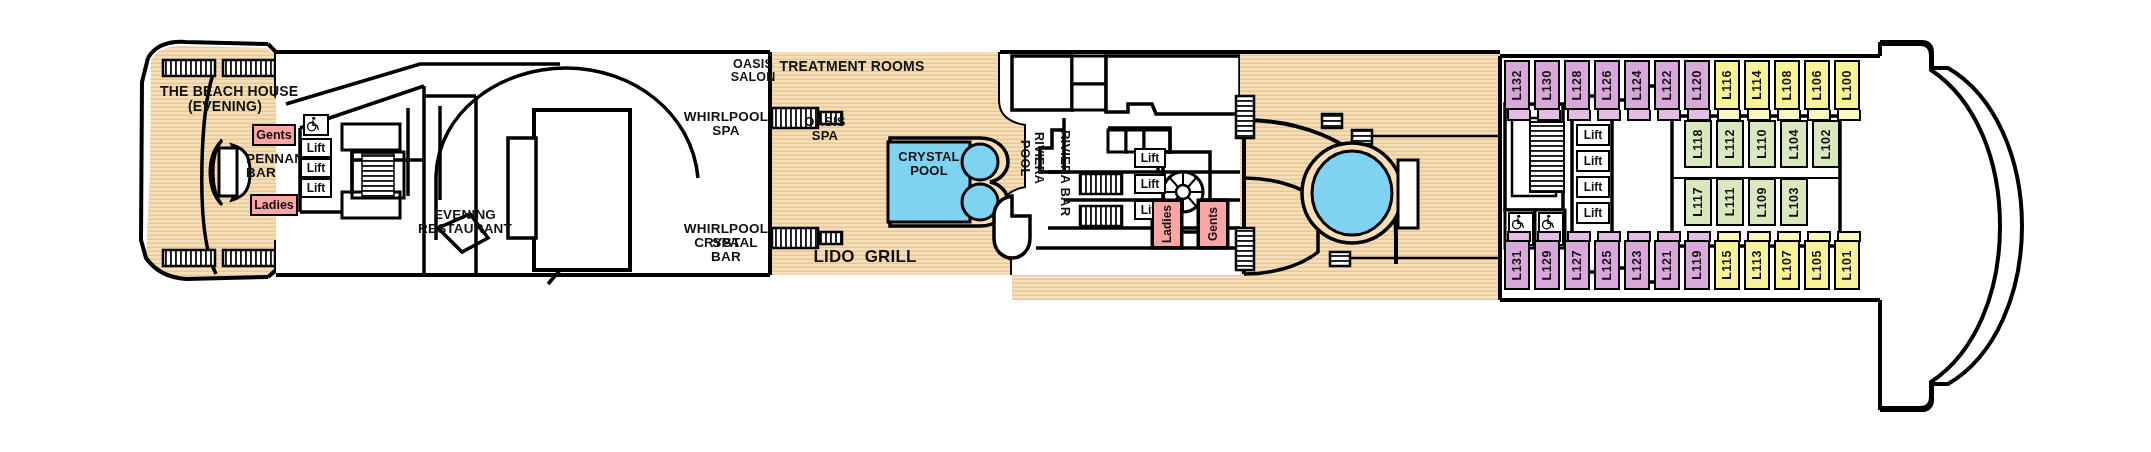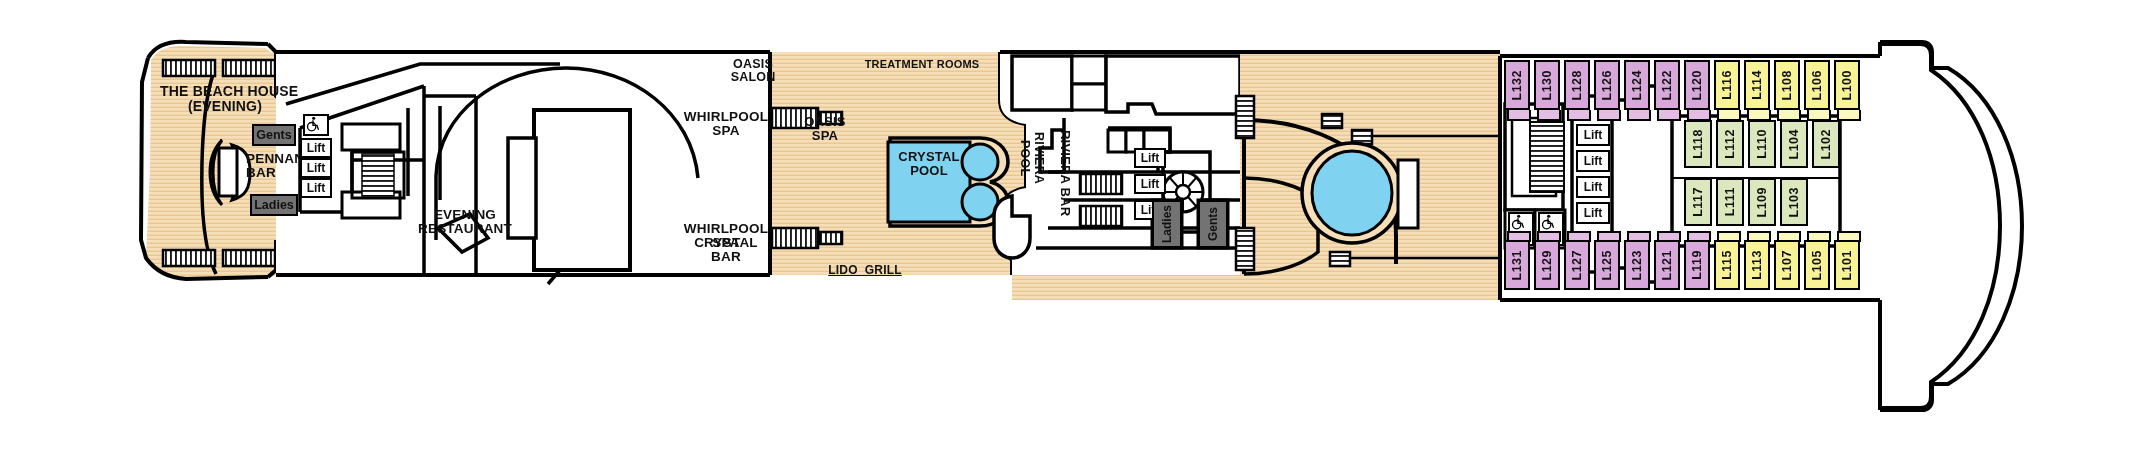--- a/index.html
+++ b/index.html
@@ -9,21 +9,21 @@
   .lbl{position:absolute;color:#111;font-weight:bold;letter-spacing:.2px;line-height:1.05;
        text-align:center;white-space:pre;pointer-events:none;}
   .vert{writing-mode:vertical-rl;text-orientation:mixed;}
   .cab{position:absolute;box-sizing:border-box;border:2px solid #000;
        display:flex;align-items:center;justify-content:center;}
   .cab span{writing-mode:vertical-rl;transform:rotate(180deg);font-size:12.5px;font-weight:bold;color:#111;letter-spacing:.5px;}
   .liftbox{position:absolute;box-sizing:border-box;border:2.5px solid #000;background:#fff;
            display:flex;align-items:center;justify-content:center;font-size:13px;font-weight:bold;color:#111;}
   .wcbox{position:absolute;box-sizing:border-box;border:2.5px solid #000;background:#fff;
          display:flex;align-items:center;justify-content:center;}
-  .roombox{position:absolute;box-sizing:border-box;border:2.5px solid #000;background:#737373;
+  .roombox{position:absolute;box-sizing:border-box;border:2.5px solid #000;background:#fca5a5;
            display:flex;align-items:center;justify-content:center;font-size:14px;font-weight:bold;color:#111;}
   .roombox.v span{writing-mode:vertical-rl;transform:rotate(180deg);}
 </style>
 </head>
 <body>
 
 <div id="stage">
 
 <svg width="2151" height="452" viewBox="0 0 2151 452">
   <defs>
@@ -232,23 +232,23 @@
 
 <div class="lbl" style="left:676px;top:236px;width:100px;font-size:13.5px;">CRYSTAL
 BAR</div>
 
 <div class="lbl" style="left:723px;top:58px;width:60px;font-size:12.5px;">OASIS
 SALON</div>
 
 <div class="lbl" style="left:795px;top:115px;width:60px;font-size:13px;">OASIS
 SPA</div>
 
-<div class="lbl" style="left:827px;top:59px;width:190px;font-size:11px;">TREATMENT ROOMS</div>
-
-<div class="lbl" style="left:805px;top:264px;width:120px;font-size:12px;text-decoration:underline;">LIDO  GRILL</div>
+<div class="lbl" style="left:757px;top:59px;width:190px;font-size:14px;">TREATMENT ROOMS</div>
+
+<div class="lbl" style="left:805px;top:248px;width:120px;font-size:17px;">LIDO  GRILL</div>
 
 <div class="lbl" style="left:1006px;top:132px;width:40px;font-size:12.5px;writing-mode:vertical-rl;text-orientation:mixed;line-height:1.15;">RIVIERA
 POOL</div>
 
 <div class="lbl vert" style="left:1058px;top:130px;font-size:13px;">RIVIERA BAR</div>
 
 <div class="roombox" style="left:252px;top:124px;width:44px;height:22px;font-size:12.5px;">Gents</div>
 <div class="roombox" style="left:250px;top:194px;width:48px;height:22px;font-size:12.5px;">Ladies</div>
 
 <div class="liftbox" style="left:300px;top:138px;width:32px;height:20px;font-size:12px;">Lift</div>

